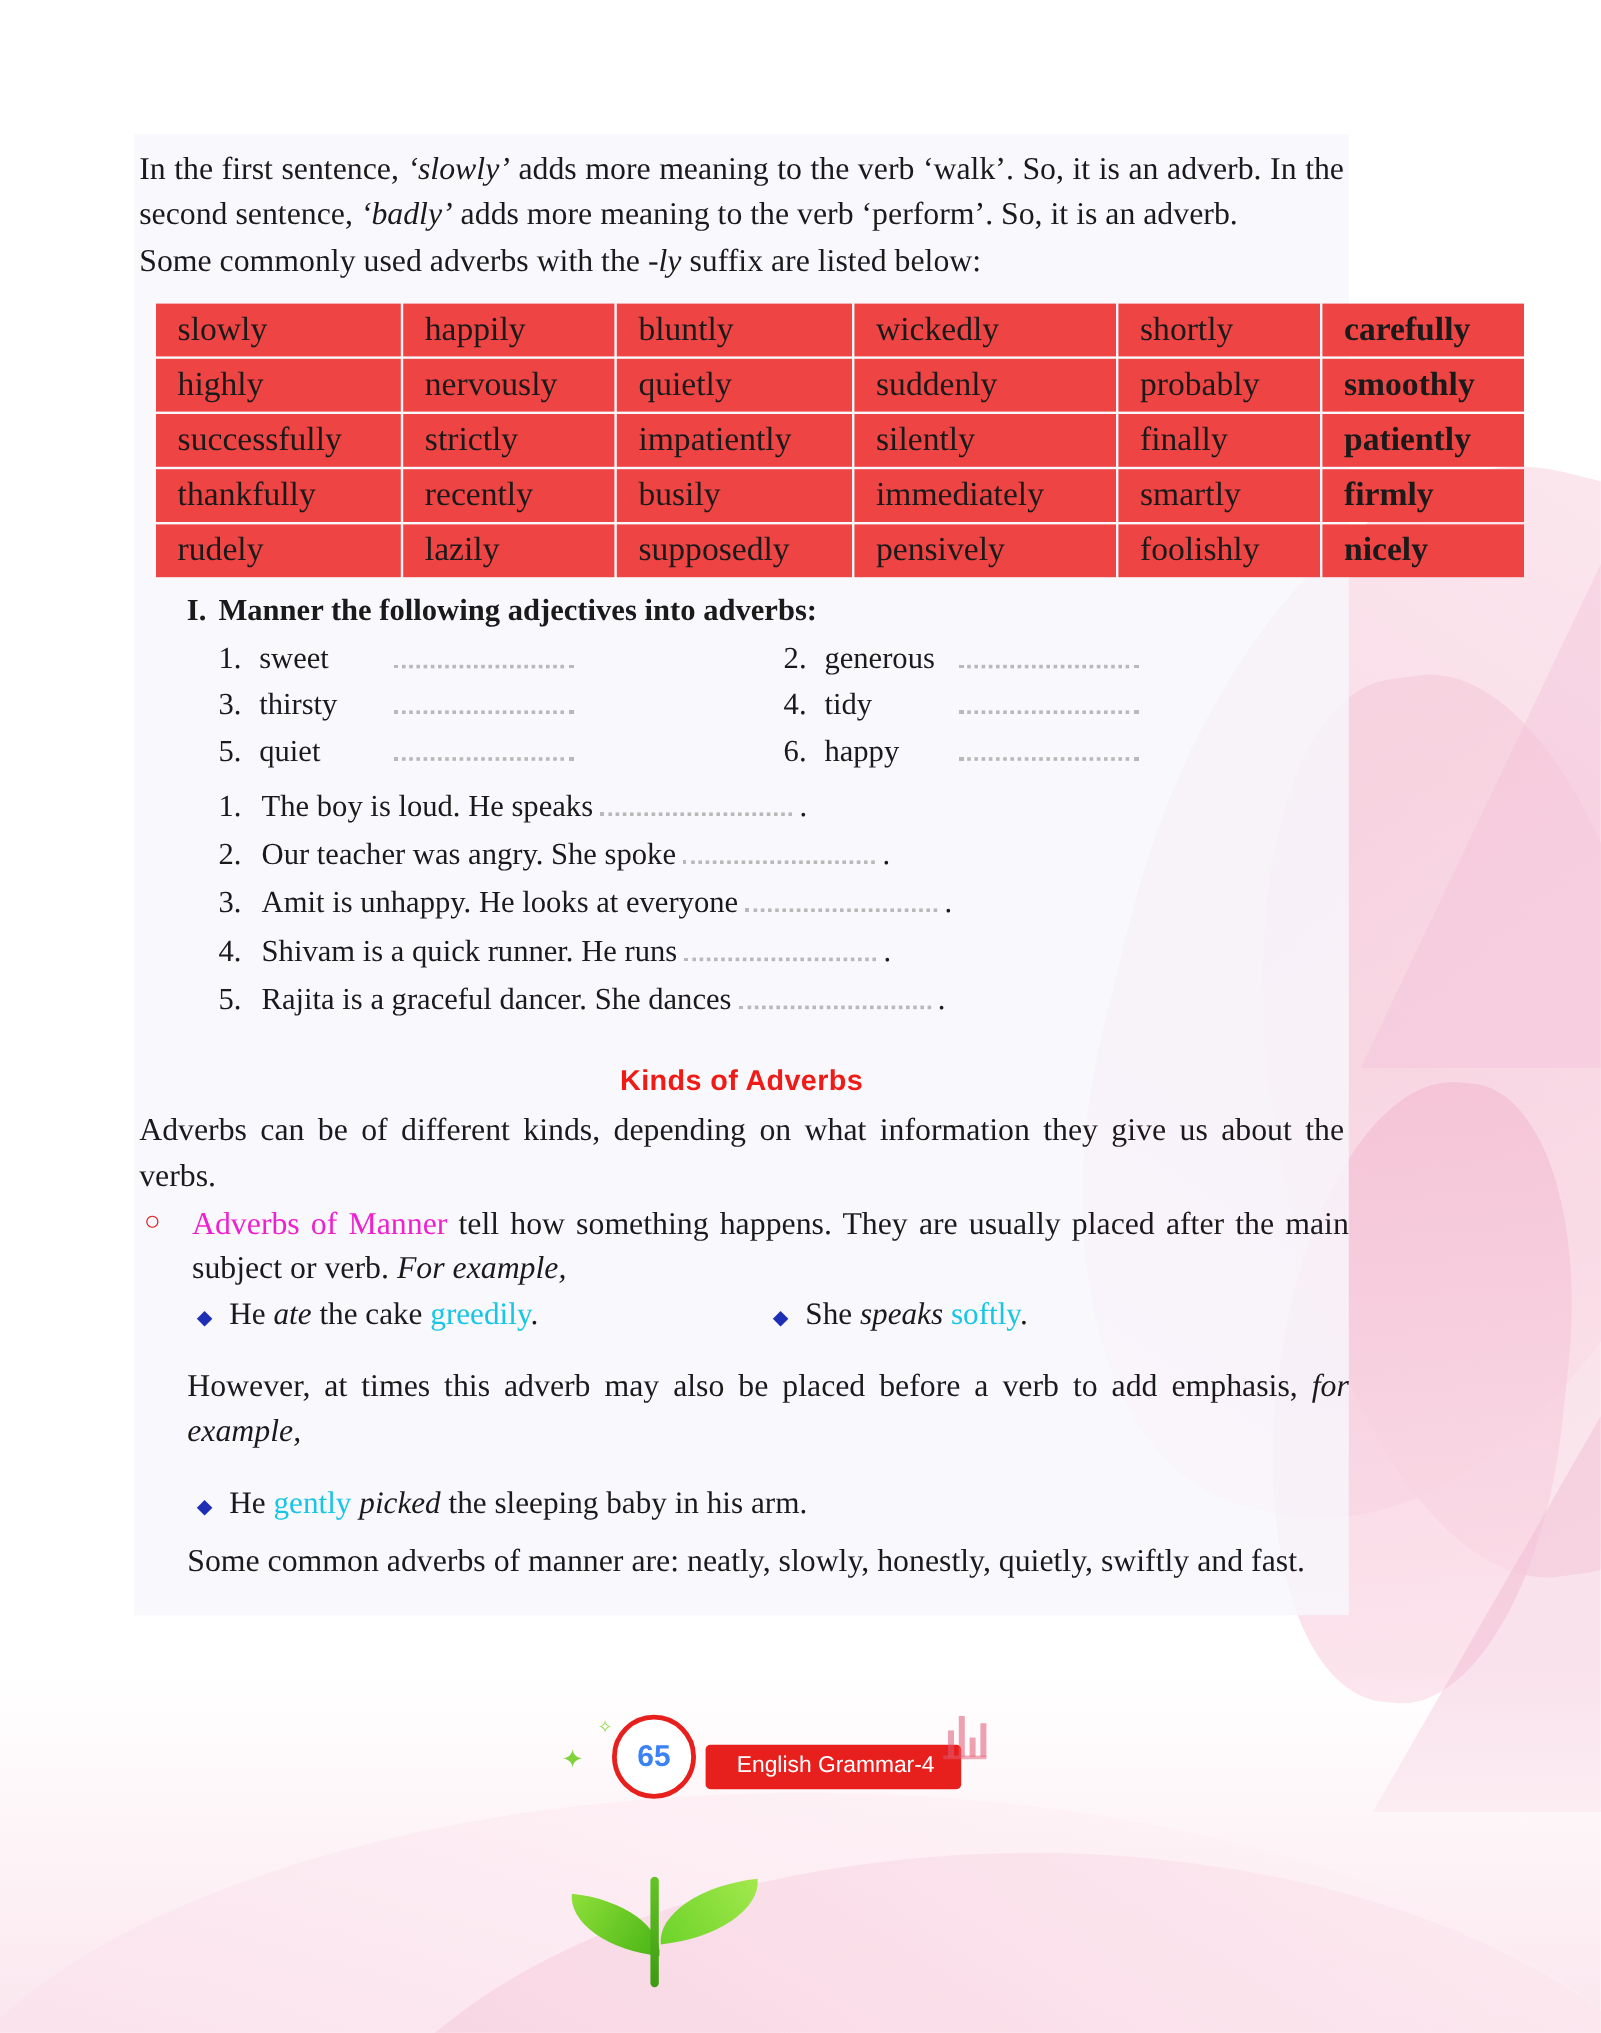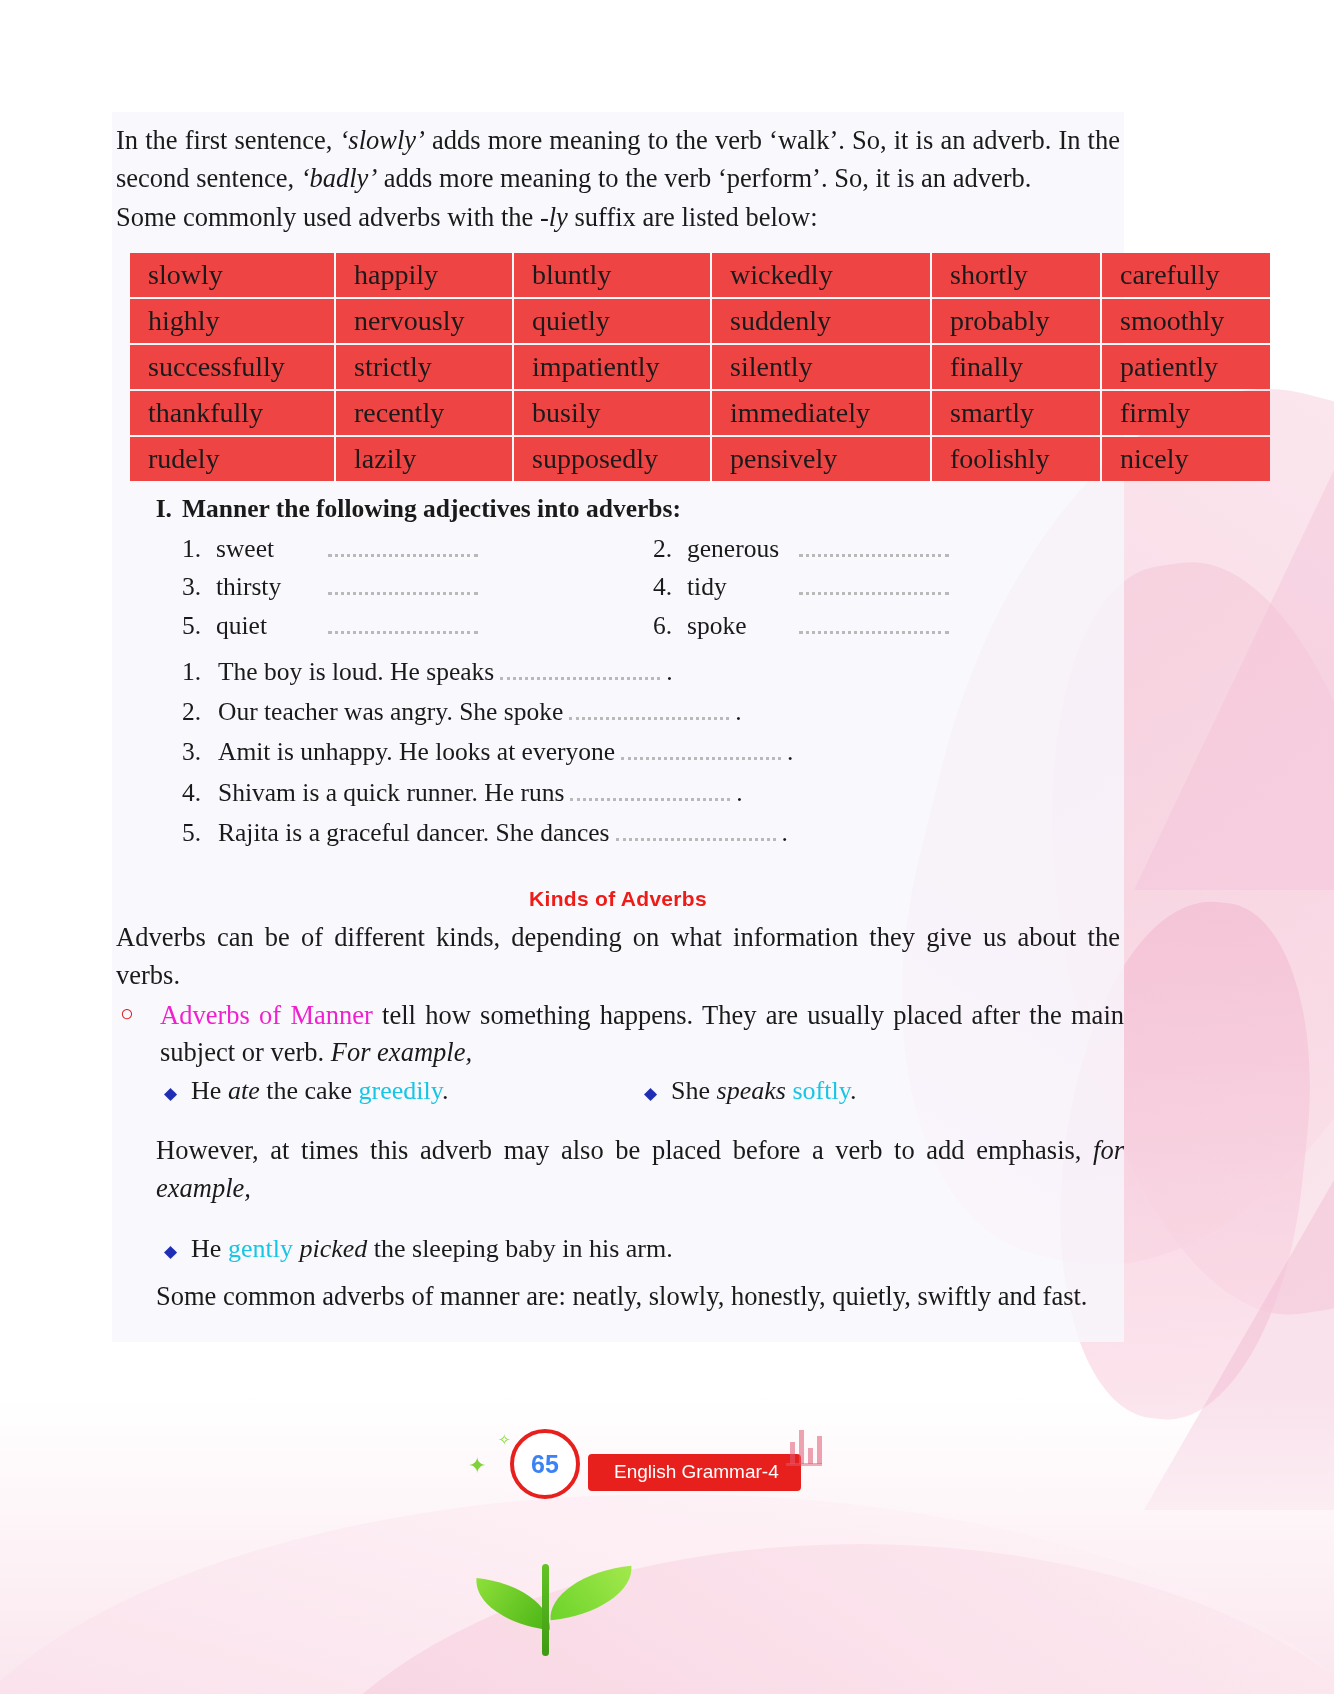--- a/index.html
+++ b/index.html
@@ -111,21 +111,21 @@
     font-size: 28px;
     padding: 5px 0 6px 18px;
     line-height: 1.18;
     white-space: nowrap;
   }
   .c0 { width: 186px; }
   .c1 { width: 158px; }
   .c2 { width: 178px; }
   .c3 { width: 200px; }
   .c4 { width: 150px; }
-  .c5 { width: 150px; }
+  .c5 { width: 150px; font-weight: bold; }
 
   
   .ex-block { margin: 6px 0 0 18px; }
   .ex-head {
     display: flex;
     font-weight: bold;
     font-size: 25.5px;
     line-height: 1.28;
   }
   .ex-head .rn {
@@ -168,21 +168,21 @@
     line-height: 1.58;
   }
   .litem .ln { width: 36px; flex: 0 0 auto; }
 
   
   .kinds-title {
     text-align: center;
     color: #ef1b16;
     font-family: "Liberation Sans", "DejaVu Sans", sans-serif;
     font-weight: bold;
-    font-size: 21px;
+    font-size: 24px;
     letter-spacing: .3px;
     margin: 34px 0 8px 0;
   }
   .bullet-row {
     display: flex;
     margin-top: 2px;
   }
   .bullet-circ {
     flex: 0 0 auto;
     width: 40px;
@@ -381,21 +381,21 @@
           <span class="qword">tidy</span>
           <span class="dots d150"></span>
         </div>
         <div class="qitem">
           <span class="qn">5.</span>
           <span class="qword">quiet</span>
           <span class="dots d150"></span>
         </div>
         <div class="qitem">
           <span class="qn">6.</span>
-          <span class="qword">spoke</span>
+          <span class="qword">happy</span>
           <span class="dots d150"></span>
         </div>
       </div>
     </div>
 
     <div class="ex-block">
       <div class="ex-list">
         <div class="litem">
           <span class="ln">1.</span>
           <span>The boy is loud. He speaks</span>

